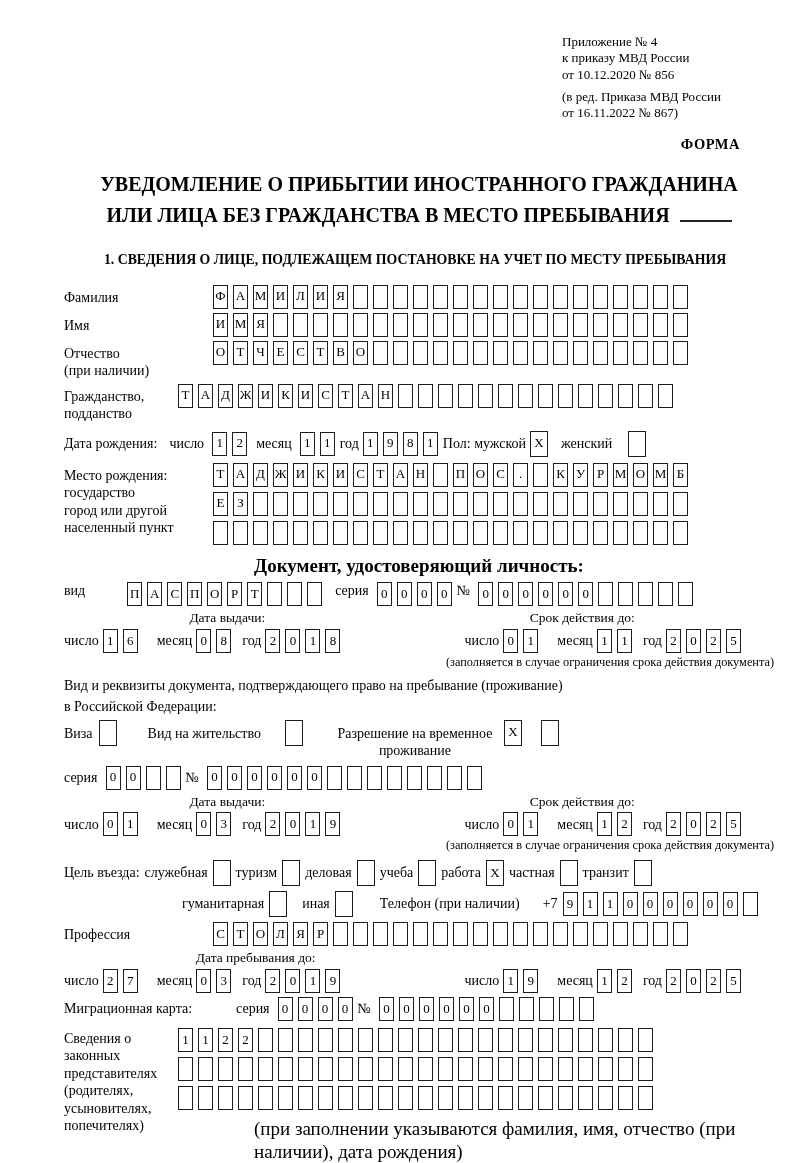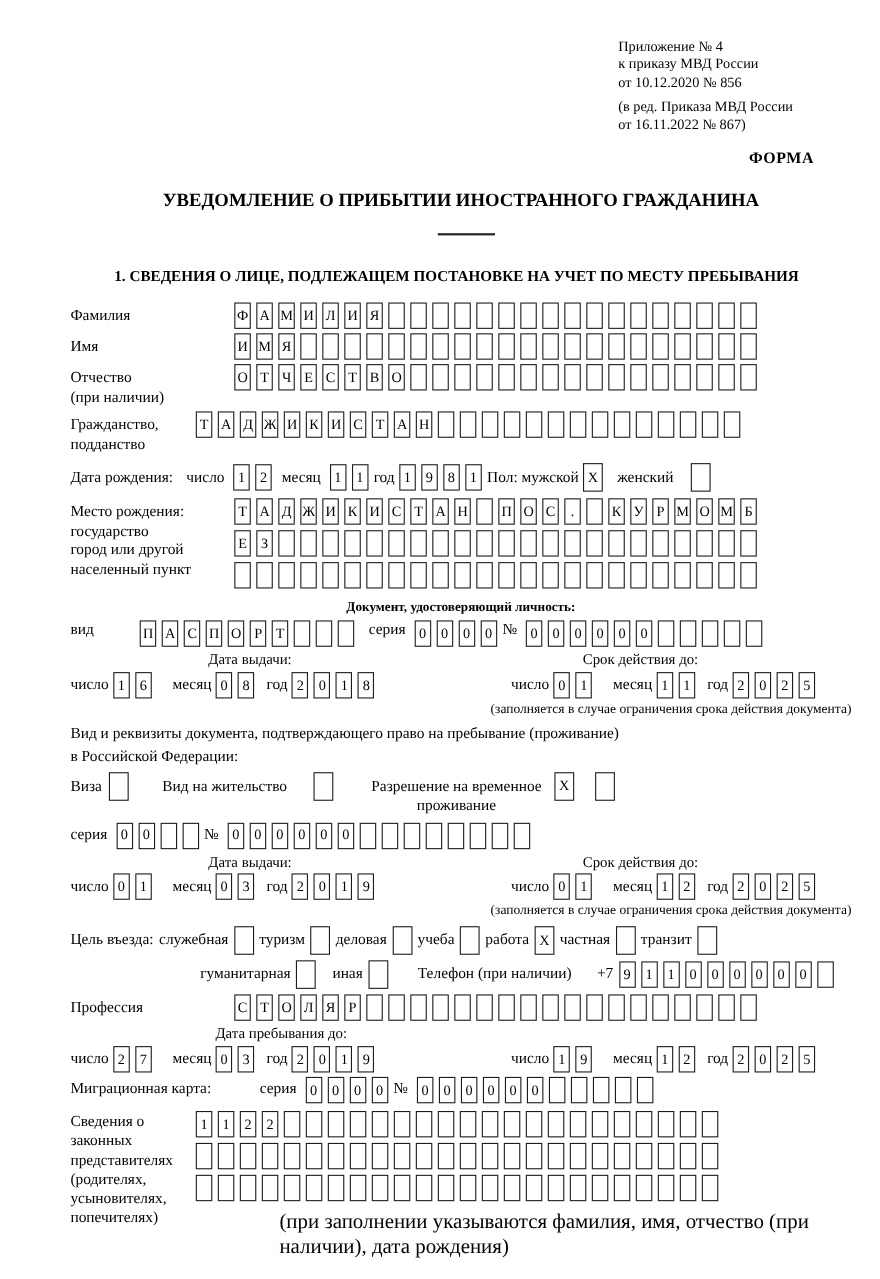--- a/index.html
+++ b/index.html
@@ -6,38 +6,38 @@
   html,body { background:#fff; }
   body {
     width:800px; height:1163px; overflow:hidden;
     padding:34px 26px 8px 64px;
     font-family:"Liberation Serif", serif;
     color:#000; font-size:14px; line-height:1.25;
   }
   .hdr-block { width:196px; margin-left:auto; margin-right:16px; font-size:13px; }
   .hdr-block .gap { height:6px; }
   .forma { text-align:right; font-weight:bold; font-size:14.5px; margin:14px 34px 16px 0; letter-spacing:.5px; }
-  .title { text-align:center; font-weight:bold; font-size:17px; line-height:1.55; }
+  .title { text-align:center; font-weight:bold; font-size:20px; line-height:1.55; }
   .blank-line { display:inline-block; width:52px; border-bottom:2px solid #222; height:1em; vertical-align:baseline; margin-left:10px; }
   .sec-head { text-align:center; font-weight:bold; font-size:13.8px; margin:20px 0 16px -8px; }
   .row { display:flex; align-items:flex-start; margin-bottom:4px; }
   .lblcol { flex:none; width:149px; padding-top:4px; }
   .lblcol.narrow { width:114px; }
   .cells { display:inline-flex; flex:none; }
   .box {
     flex:none; display:inline-flex; align-items:center; justify-content:center;
     width:15px; height:24px; border:1.6px solid #1c1c1c; margin-right:5px;
     font-size:13px; background:#fff;
   }
   .chk .box, .box.big { width:18px; height:26px; }
   .inline-lbl { padding-top:4px; flex:none;text-align:center; }
   .ml4{margin-left:4px;} .ml8{margin-left:8px;} .ml12{margin-left:12px;} .ml16{margin-left:16px;}
   .stack { display:flex; flex-direction:column; }
   .stack .cells { margin-bottom:5px; }
-  .center-bold { text-align:center; font-weight:bold; font-size:12px; margin:4px 0 5px 0; }
+  .center-bold { text-align:center; font-weight:bold; font-size:19px; margin:4px 0 5px 0; }
   .dhead { display:flex; font-size:13.5px; margin:3px 0 2px 0; }
   .dhead .h1 { width:46%; text-align:center; }
   .dhead .h2 { width:54%; text-align:center; }
   .drow { display:flex; justify-content:space-between; padding-right:22px; margin-bottom:2px; }
   .dg { display:flex; align-items:center; }
   .dg .t { padding:0 4px 0 0; }
   .dg .cells { margin-right:6px; }
   .note { font-size:12.3px; text-align:right; padding-right:0px; margin-bottom:6px; }
   .plain { margin-bottom:4px; }
   .optrow { display:flex; align-items:flex-start; margin:2px 0 6px 0; }
@@ -61,21 +61,21 @@
   <div>от 10.12.2020 № 856</div>
   <div class="gap"></div>
   <div>(в ред. Приказа МВД России</div>
   <div>от 16.11.2022 № 867)</div>
 </div>
 
 <div class="forma">ФОРМА</div>
 
 <div class="title">
   <div>УВЕДОМЛЕНИЕ О ПРИБЫТИИ ИНОСТРАННОГО ГРАЖДАНИНА</div>
-  <div><span class="blank-line"></span></div>
+  <div><span>ИЛИ ЛИЦА БЕЗ ГРАЖДАНСТВА В МЕСТО ПРЕБЫВАНИЯ</span><span class="blank-line"></span></div>
 </div>
 
 <div class="sec-head">1. СВЕДЕНИЯ О ЛИЦЕ, ПОДЛЕЖАЩЕМ ПОСТАНОВКЕ НА УЧЕТ ПО МЕСТУ ПРЕБЫВАНИЯ</div>
 
 <div class="row">
   <div class="lblcol">Фамилия</div>
   <div class="cells">
       <span class="box">Ф</span>
       <span class="box">А</span>
       <span class="box">М</span>

